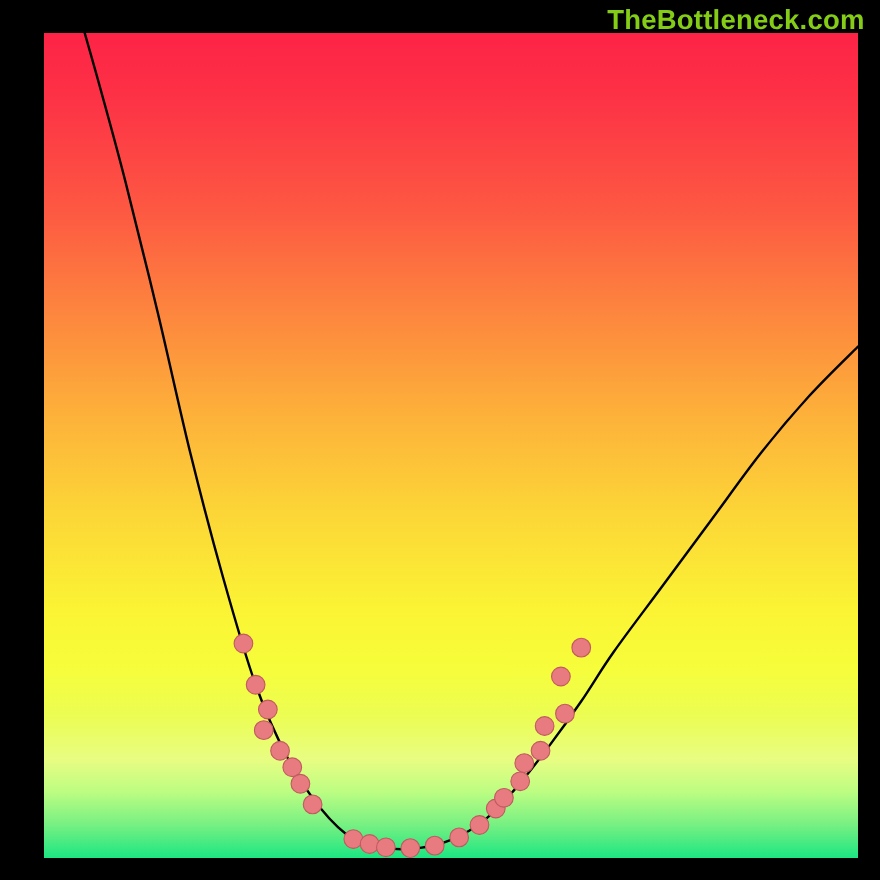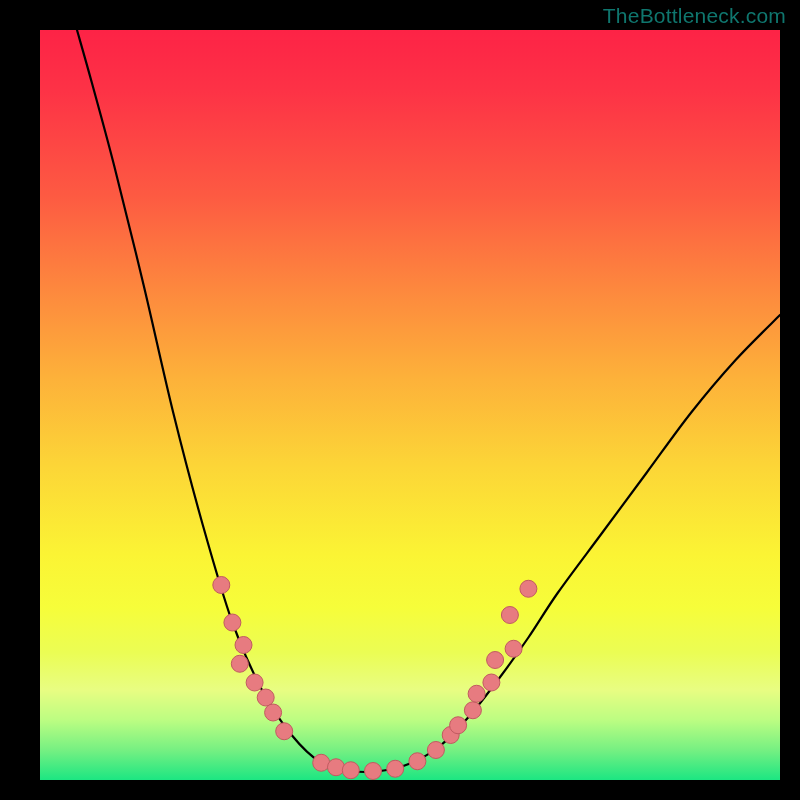--- a/index.html
+++ b/index.html
@@ -47,23 +47,23 @@
       rgb(232, 253, 130) 88%,
       rgb(188, 253, 130) 92%,
       rgb(118, 240, 130) 96%,
       rgb(28, 230, 130) 100%
     );
   }
   .watermark {
     position: absolute;
     top: 4px;
     right: 14px;
-    font-size: 21px;
-    font-weight: 400;
-    color: #0f766e;
+    font-size: 25px;
+    font-weight: 700;
+    color: #84cc16;
     letter-spacing: 0.2px;
     white-space: nowrap;
   }
   svg.curve {
     position: absolute;
     left: 0;
     top: 0;
     width: 740px;
     height: 750px;
     overflow: visible;

